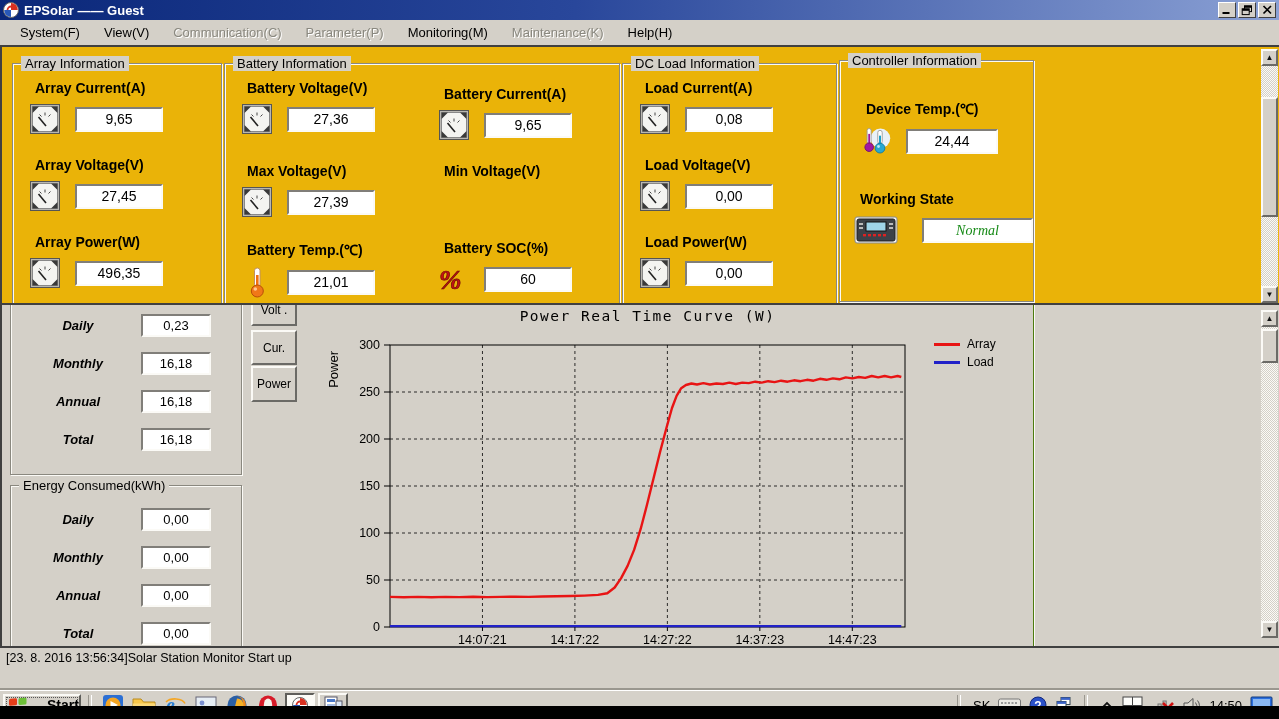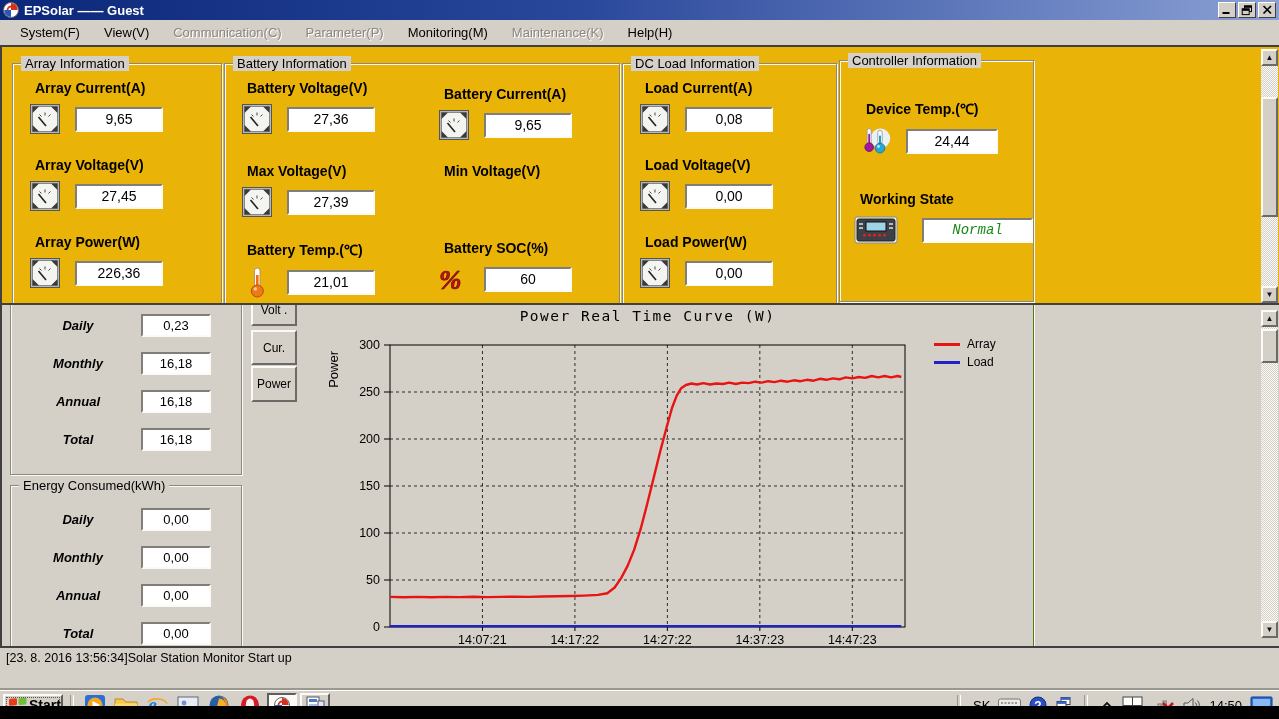--- a/index.html
+++ b/index.html
@@ -34,21 +34,21 @@
   .vbox{width:84px;height:21px;background:#fff;border:2px solid;border-color:#807e79 #fbfaf6 #fbfaf6 #807e79;
         text-align:center;font-size:14px;line-height:21px;}
   #gb-array{left:10px;top:16px;width:208px;height:240px;}
   #gb-battery{left:222px;top:16px;width:394px;height:240px;}
   #gb-battery .fields{display:grid;grid-template-columns:1fr 1fr;}
   #gb-dcload{left:620px;top:16px;width:213px;height:240px;}
   #gb-controller{left:837px;top:13px;width:193px;height:240px;}
   #gb-controller .field:first-of-type{margin-top:38px;margin-left:20px;}
   #gb-controller .field{margin-top:34px;margin-left:14px;}
   #gb-controller .vbox.temp{width:88px;}
-  #gb-controller .vbox.state{width:122px;font-style:italic;font-family:Liberation Mono, monospace;margin-left:16px;}
+  #gb-controller .vbox.state{width:122px;font-style:italic;font-family:Liberation Serif, serif;margin-left:16px;}
   
   #gb-egen{left:8px;top:-6px;width:230px;height:174px;}
   #gb-econ{left:8px;top:180px;width:230px;height:172px;}
   .erow{display:flex;align-items:center;margin:15px 0 0 26px;}
   .erow:first-of-type{margin-top:14px;}
   #gb-econ .erow:first-of-type{margin-top:22px;}
   .elabel{font-weight:bold;font-size:13px;width:82px;text-align:center;font-style:italic;}
   .ebox{width:66px;height:19px;background:#fff;border:2px solid;border-color:#807e79 #fbfaf6 #fbfaf6 #807e79;
         text-align:center;font-size:13px;line-height:19px;margin-left:22px;}
   
@@ -80,21 +80,21 @@
   .sb-thumb{position:absolute;left:0;width:17px;background:#d4d0c8;border:2px solid;
             border-color:#fbfaf6 #6b6a66 #6b6a66 #fbfaf6;box-sizing:border-box;}
   .sb-upper .sb-thumb{top:48px;height:120px;}
   .sb-lower .sb-thumb{top:19px;height:34px;}
   
   .statusbar{position:absolute;top:646px;left:0;width:1279px;height:30px;background:#d4d0c8;
              border-top:2px solid #404040;font-size:12.5px;padding:3px 6px;box-sizing:border-box;}
   .taskbar{position:absolute;top:690px;left:0;width:1279px;height:29px;background:#d5d1c9;
            border-top:1px solid #fff;box-shadow:0 -2px 0 #9a978f;display:flex;align-items:center;
            padding:0 3px;box-sizing:border-box;gap:3px;}
-  .start-btn{height:23px;display:flex;align-items:center;gap:1px;padding:1px 0 1px 3px;background:#d4d0c8;
+  .start-btn{height:23px;display:flex;align-items:center;gap:19px;padding:1px 0 1px 3px;background:#d4d0c8;
              border:2px solid;border-color:#fbfaf6 #5f5e5a #5f5e5a #fbfaf6;font-weight:bold;font-size:14px;
              outline:1px dotted #555;outline-offset:-4px;}
   .tb-sep{width:2px;height:20px;border-left:1px solid #9a978f;border-right:1px solid #fff;margin:0 4px;}
   .ql-icon{width:28px;height:24px;display:flex;align-items:center;justify-content:center;}
   .task-btn{width:30px;height:24px;display:flex;align-items:center;justify-content:center;border:2px solid;box-sizing:border-box;}
   .task-btn.pressed{background:#fcfbf7;border-color:#5f5e5a #fbfaf6 #fbfaf6 #5f5e5a;}
   .task-btn.raised{background:#d4d0c8;border-color:#fbfaf6 #5f5e5a #5f5e5a #fbfaf6;}
   .tray{margin-left:auto;display:flex;align-items:center;gap:8px;padding-right:3px;font-size:13px;}
   .tray-icon{display:flex;align-items:center;justify-content:center;}
 </style>
@@ -205,21 +205,21 @@
                 <path d="M2.5 27.5 L2.5 21 9 27.5 Z" fill="#3a3a3a"></path>
                 <path d="M27.5 27.5 L21 27.5 27.5 21 Z" fill="#3a3a3a"></path>
                 <g stroke="#444">
                   <line x1="9.5" y1="10.5" x2="11.5" y2="12.5"></line>
                   <line x1="15" y1="8.5" x2="15" y2="11.5"></line>
                   <line x1="20.5" y1="10.5" x2="18.5" y2="12.5"></line>
                 </g>
                 <line x1="16" y1="22" x2="8.5" y2="13" stroke="#222" stroke-width="1.6"></line>
               </svg>
             </span>
-          <div class="vbox">226,36</div>
+          <div class="vbox">496,35</div>
         </div>
       </div>
     </div>
 
     <div class="groupbox" id="gb-battery">
       <span class="gb-title">Battery Information</span>
       <div class="fields">
         <div class="field">
           <div class="flabel">Battery Voltage(V)</div>
           <div class="frow">

